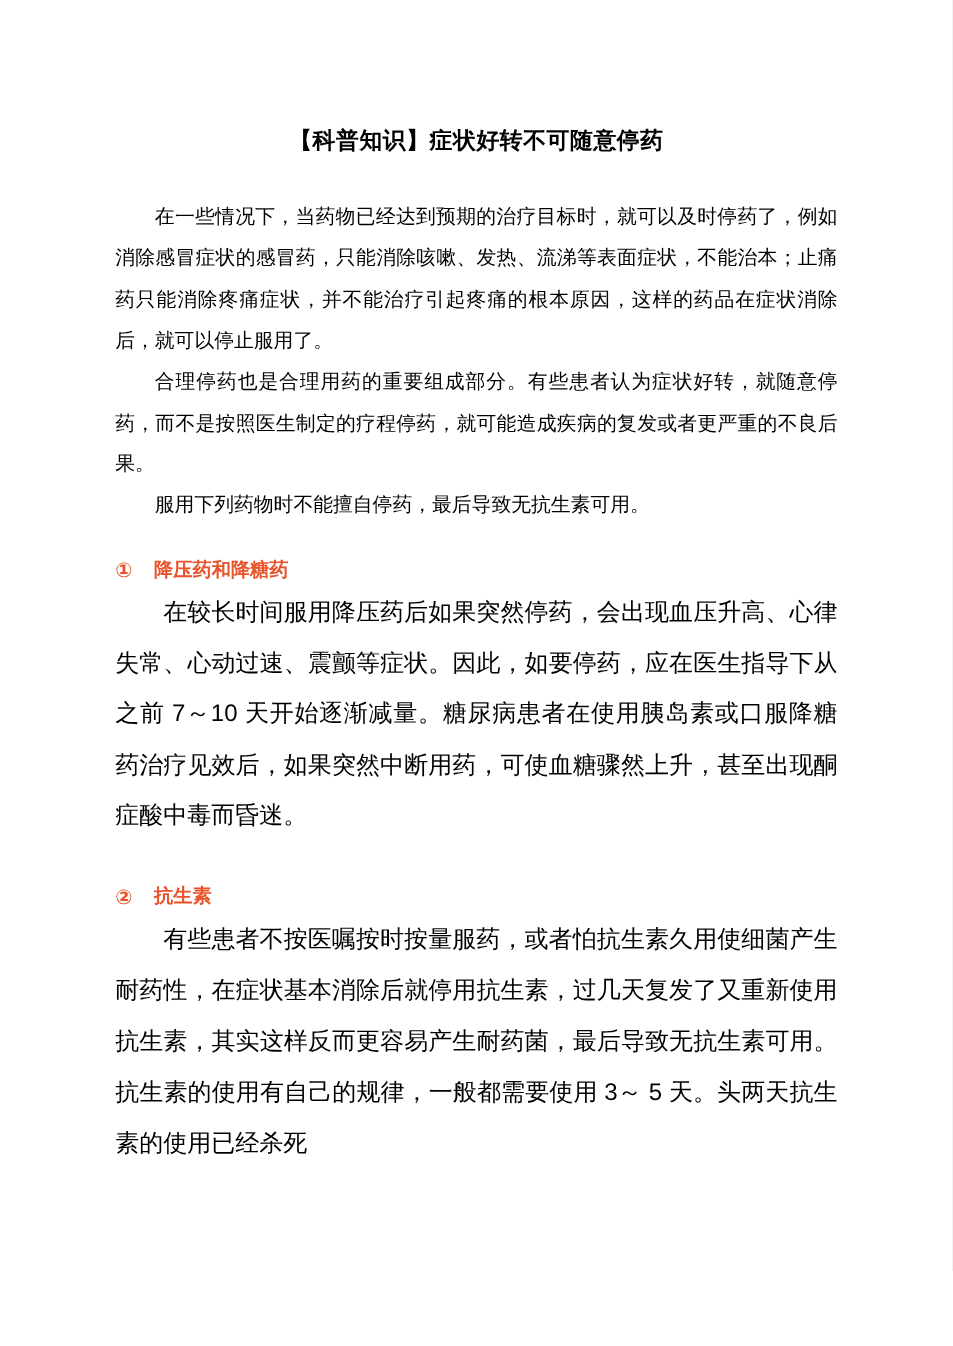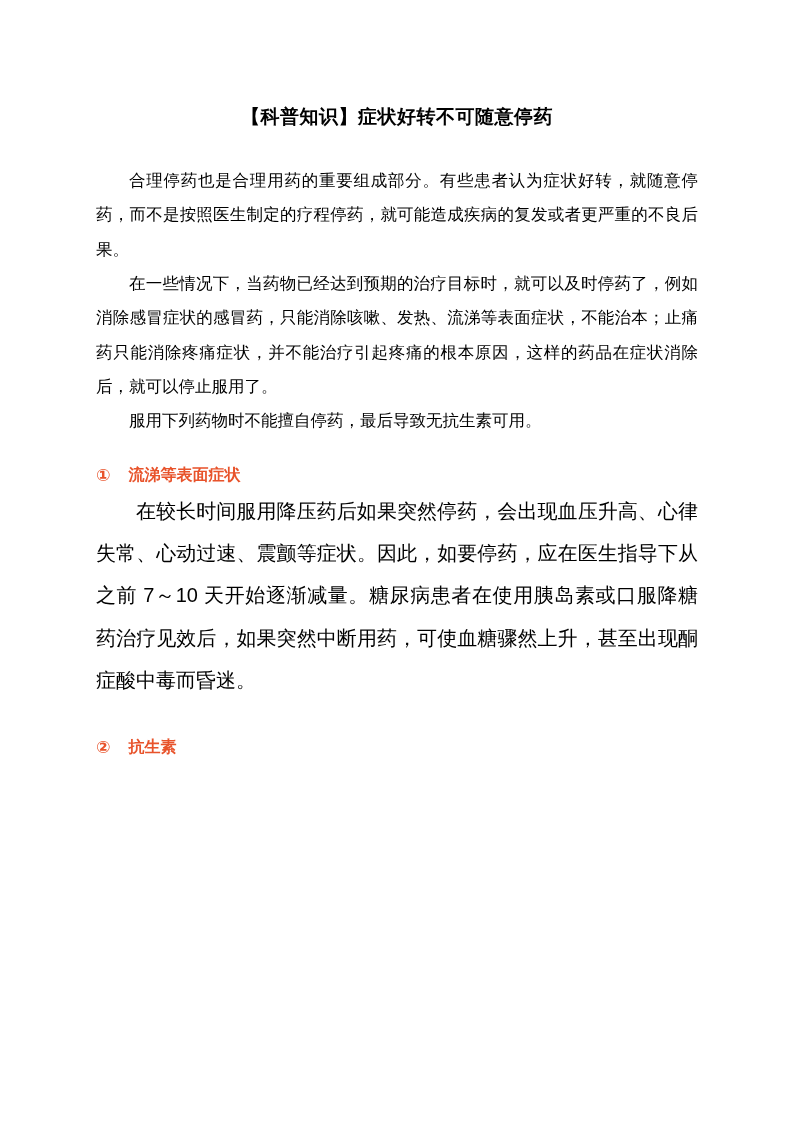--- a/index.html
+++ b/index.html
@@ -73,35 +73,36 @@
   .spacer-sm { height: 10px; }
 </style>
 </head>
 <body>
 
 <div class="page">
 
   <h1 class="doc-title">【科普知识】症状好转不可随意停药</h1>
 
   <div class="body-block">
+    <p class="para">在一些情况下，当药物已经达到预期的治疗目标时，就可以及时停药了，例如消除感冒症状的感冒药，只能消除咳嗽、发热、流涕等表面症状，不能治本；止痛药只能消除疼痛症状，并不能治疗引起疼痛的根本原因，这样的药品在症状消除后，就可以停止服用了。</p>
     <p class="para">合理停药也是合理用药的重要组成部分。有些患者认为症状好转，就随意停药，而不是按照医生制定的疗程停药，就可能造成疾病的复发或者更严重的不良后果。</p>
-    <p class="para">在一些情况下，当药物已经达到预期的治疗目标时，就可以及时停药了，例如消除感冒症状的感冒药，只能消除咳嗽、发热、流涕等表面症状，不能治本；止痛药只能消除疼痛症状，并不能治疗引起疼痛的根本原因，这样的药品在症状消除后，就可以停止服用了。</p>
     <p class="para">服用下列药物时不能擅自停药，最后导致无抗生素可用。</p>
   </div>
 
   <div class="section">
     <div class="section-heading">
       <span class="section-num">①</span>
-      <span>流涕等表面症状</span>
+      <span>降压药和降糖药</span>
     </div>
     <p class="section-body">在较长时间服用降压药后如果突然停药，会出现血压升高、心律失常、心动过速、震颤等症状。因此，如要停药，应在医生指导下从之前 7～10 天开始逐渐减量。糖尿病患者在使用胰岛素或口服降糖药治疗见效后，如果突然中断用药，可使血糖骤然上升，甚至出现酮症酸中毒而昏迷。</p>
   </div>
 
   <div class="spacer-sm"></div>
 
   <div class="section">
     <div class="section-heading">
       <span class="section-num">②</span>
       <span>抗生素</span>
     </div>
+    <p class="section-body">有些患者不按医嘱按时按量服药，或者怕抗生素久用使细菌产生耐药性，在症状基本消除后就停用抗生素，过几天复发了又重新使用抗生素，其实这样反而更容易产生耐药菌，最后导致无抗生素可用。抗生素的使用有自己的规律，一般都需要使用 3～ 5 天。头两天抗生素的使用已经杀死</p>
   </div>
 
 </div>
 
 </body></html>

